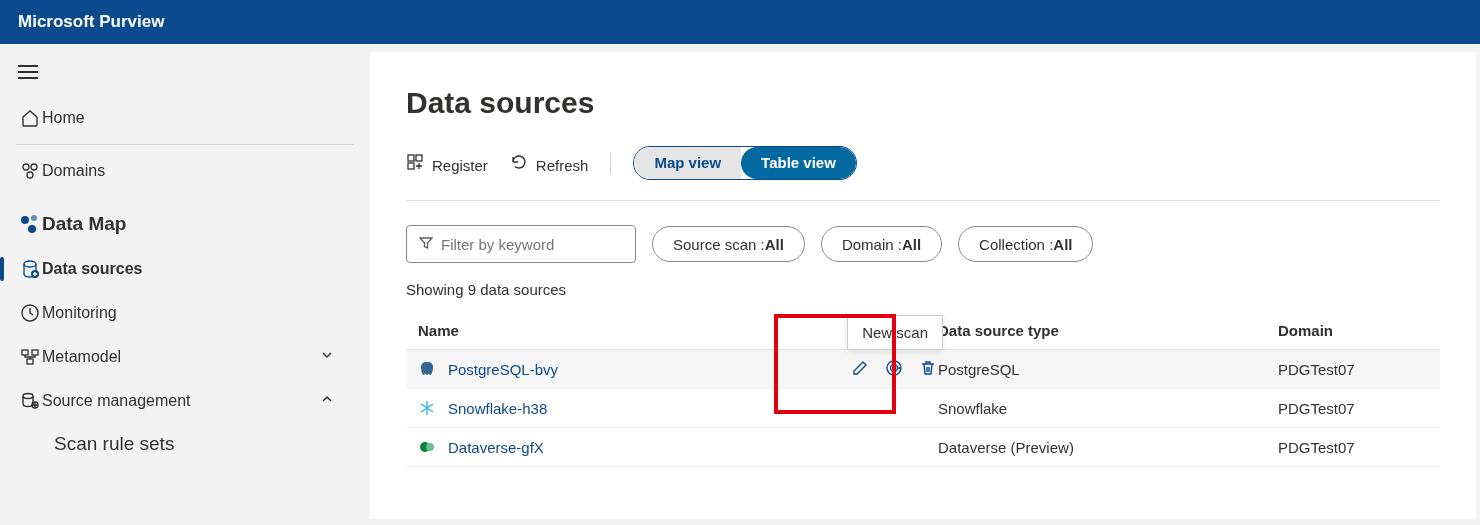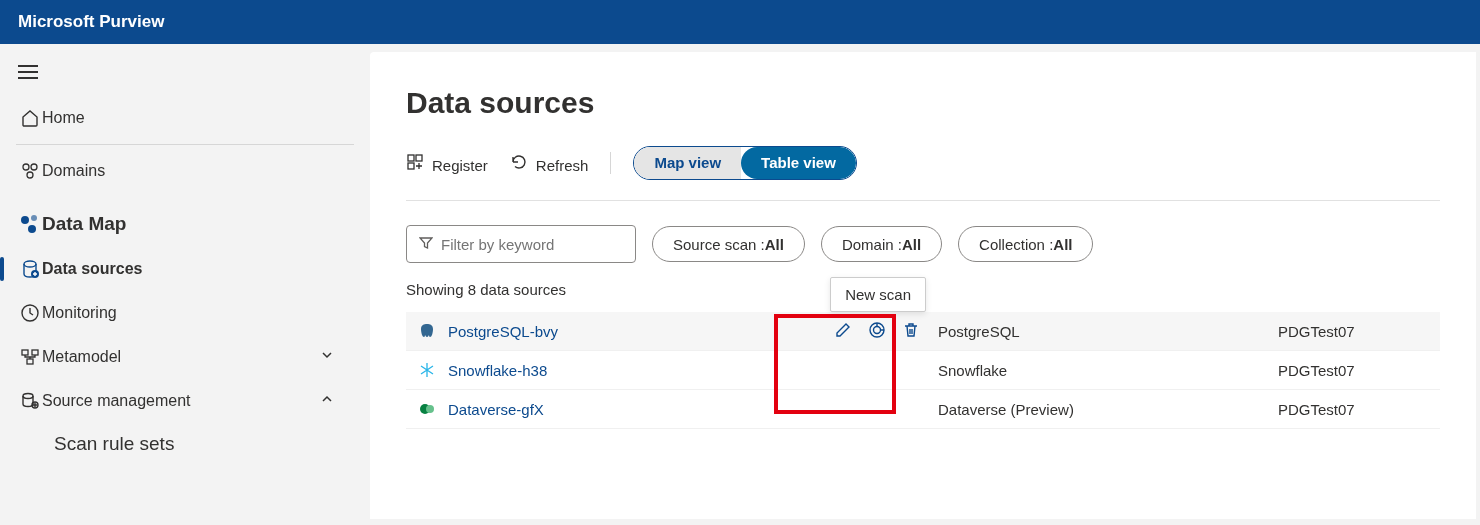--- a/index.html
+++ b/index.html
@@ -103,21 +103,21 @@
     align-items:center;
     padding:10px 12px;
     font-size:15px;
   }
   .table-head { font-weight:600; border-bottom:1px solid #e1e1e1;}
   .table-row { border-bottom:1px solid #f0f0f0; }
   .table-row.hl { background:#f6f6f6; }
   .name-cell { display:flex; align-items:center; gap:12px; position:relative;}
   .name-link { color:#0c4a8e; cursor:pointer;}
   .row-actions {
-    position:absolute; right:18px; display:flex; align-items:center; gap:16px;
+    position:absolute; right:1px; display:flex; align-items:center; gap:16px;
   }
   .action-ico { cursor:pointer; color:#0c4a8e; }
   .tooltip {
     position:absolute; right:-6px; top:-44px; background:#fff; border:1px solid #ccc;
     padding:8px 14px; font-size:15px; border-radius:2px; box-shadow:0 2px 6px rgba(0,0,0,0.1);
     white-space:nowrap;
   }
   .callout-box {
     position:absolute; border:4px solid #e3000f; pointer-events:none;
   }
@@ -276,23 +276,28 @@
       <div class="pill">
         <span>Domain :</span>
         <b>All</b>
       </div>
       <div class="pill">
         <span>Collection :</span>
         <b>All</b>
       </div>
     </div>
 
-    <div class="count-line">Showing 8 data sources</div>
+    <div class="count-line">Showing 9 data sources</div>
 
     <div class="table">
+      <div class="table-head">
+        <div>Name</div>
+        <div>Data source type</div>
+        <div>Domain</div>
+      </div>
 
       <div class="table-row hl">
         <div class="name-cell">
           <span class="ds-icon">
             <svg width="16" height="16" viewBox="0 0 16 16">
                 <path fill="#336791" d="M8 1c3 0 6 1 6 5 0 3-1 8-3 8-1 0-1-2-1-2s-1 2-2 2-2-2-2-2-0 2-1 2c-2 0-3-5-3-8 0-4 3-5 6-5z"></path>
               </svg>
           </span>
           <span class="name-link">PostgreSQL-bvy</span>
           <div class="row-actions">

